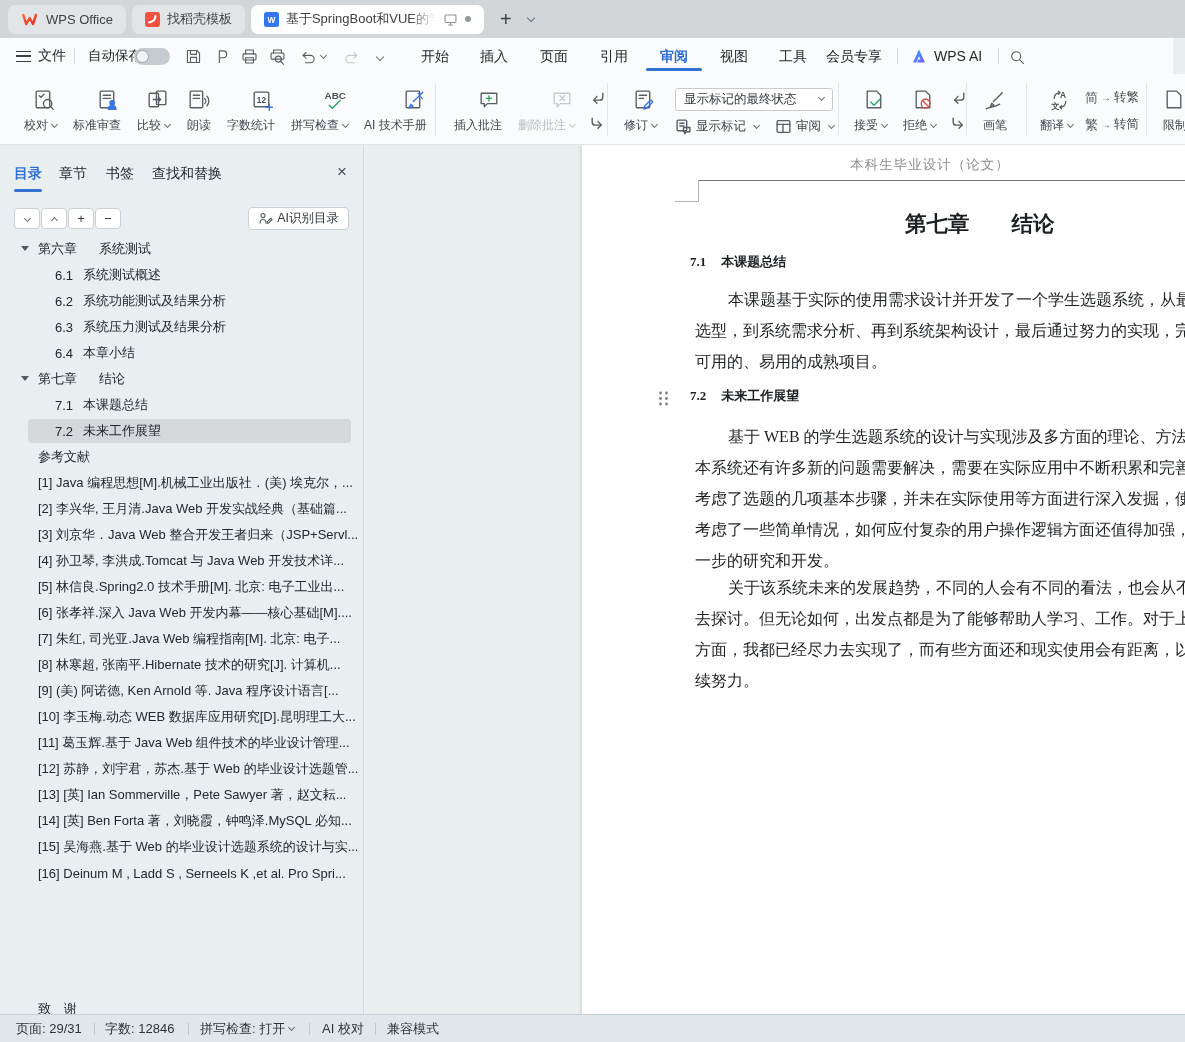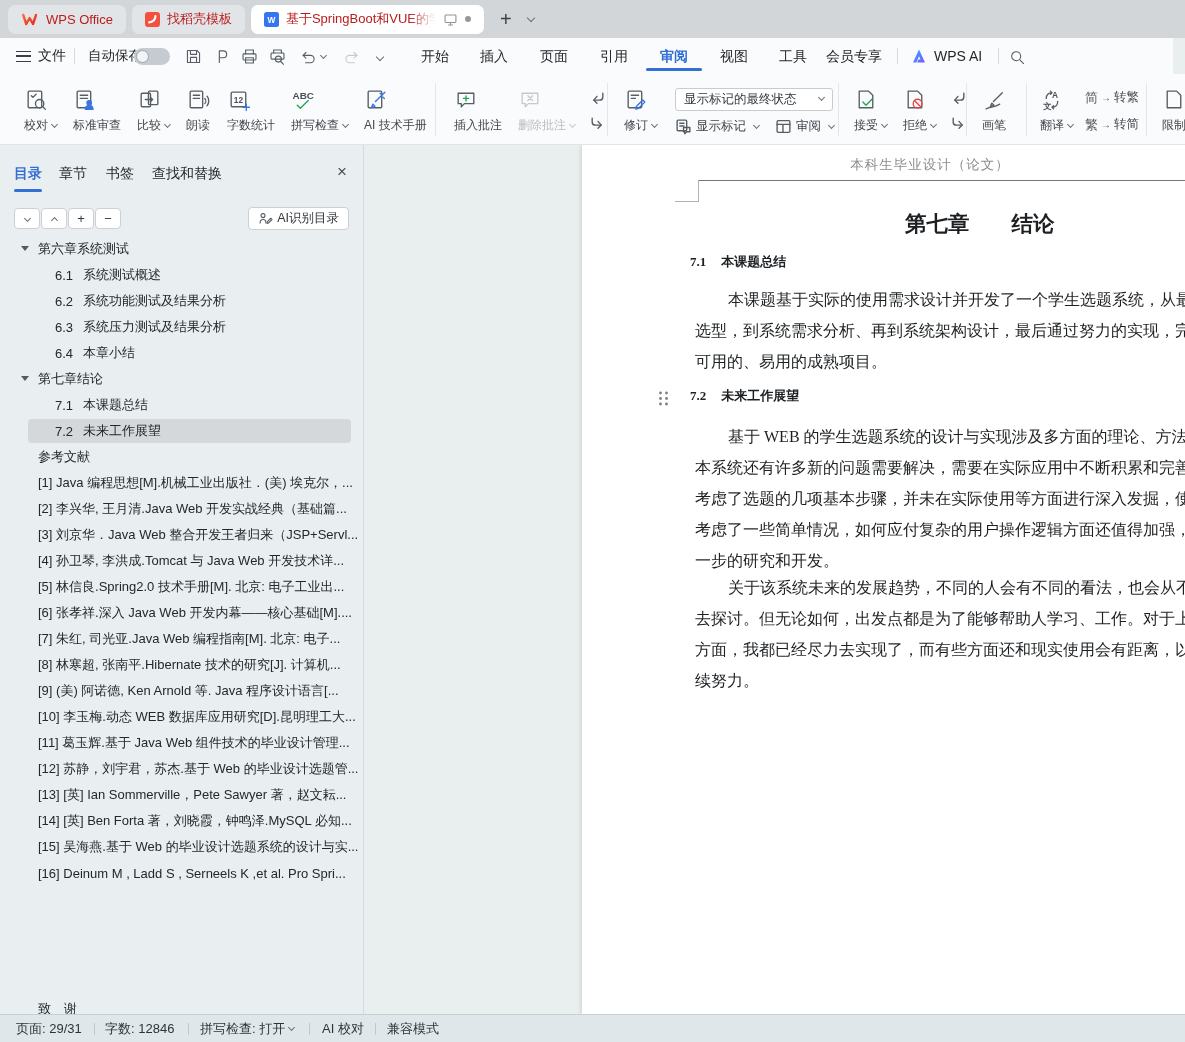--- a/index.html
+++ b/index.html
@@ -4,21 +4,21 @@
 <style>
   *{margin:0;padding:0;box-sizing:border-box}
   html,body{background:#fff}
   .app{position:relative;width:1185px;height:1042px;overflow:hidden;background:#e9eeef;
        font-family:"Liberation Sans","DejaVu Sans",sans-serif;color:#24282c;cursor:default}
 
   
   .tabbar{position:absolute;top:0;left:0;right:0;height:38px;background:#d2d6d9;
           display:flex;align-items:center;padding:0 8px;gap:6px}
   .tab{height:29px;border-radius:7px;background:#e2e5e8;display:flex;align-items:center;
-       gap:7px;padding:0 13px;font-size:13px;color:#b91c1c;white-space:nowrap}
+       gap:7px;padding:0 13px;font-size:13px;color:#404040;white-space:nowrap}
   .tab.active{background:#fff}
   .doc-title{max-width:150px;overflow:hidden;-webkit-mask-image:linear-gradient(90deg,#000 82%,transparent);
              mask-image:linear-gradient(90deg,#000 82%,transparent)}
   .dot{width:6px;height:6px;border-radius:50%;background:#93989e}
   .tb-plus{font-size:20px;color:#3c4043;margin-left:10px;line-height:1}
   .chev{display:inline-block;width:5px;height:5px;border-right:1.3px solid #6b7177;
         border-bottom:1.3px solid #6b7177;transform:rotate(45deg);margin:-2px 0 0 4px}
   .chev.big{width:6px;height:6px;margin-left:10px}
 
   
@@ -31,21 +31,21 @@
   .knob{position:absolute;left:1.5px;top:1.5px;width:13px;height:13px;border-radius:50%;background:#f2f3f4;border:1px solid #9da3a9}
   .qat{position:absolute;top:7px;width:23px;height:23px;display:flex;align-items:center;justify-content:center;border-radius:3px}
   .nav{position:absolute;top:0;height:36px;line-height:36px;font-size:14px;text-align:center}
   .nav.active{color:#3370d4;font-weight:bold}
   .nav.active::after{content:"";position:absolute;left:1px;right:1px;bottom:3px;height:3px;border-radius:2px;background:#3370d4}
 
   
   .ribbon{position:absolute;top:74px;left:0;right:0;height:71px;background:#fafbfc;border-bottom:1px solid #e2e5e7}
   .rgroup{position:absolute;top:6px;height:62px;display:flex;align-items:center}
   .rsep{position:absolute;top:9px;width:1px;height:53px;background:#e4e6e9}
-  .rbtn{display:flex;flex-direction:column;align-items:flex-start;justify-content:center;gap:4px;
+  .rbtn{display:flex;flex-direction:column;align-items:flex-end;justify-content:center;gap:4px;
         padding:0 8px;font-size:12px;color:#41464c;height:62px;border-radius:4px;white-space:nowrap}
   .rlabel{display:flex;align-items:center}
   .rsmall{display:flex;align-items:center;gap:4px;font-size:12.5px;color:#41464c;white-space:nowrap}
   .rselect{width:158px;height:23px;border:1px solid #c8ccd1;border-radius:3px;background:#fff;
            display:flex;align-items:center;justify-content:space-between;padding:0 8px;font-size:12.5px;color:#32373d;white-space:nowrap}
   .rcol{display:flex;flex-direction:column;justify-content:center;gap:7px;margin-left:10px}
   .navcol{display:flex;flex-direction:column;gap:8px;margin-left:6px}
   .dis{color:#b9bdc2!important}
   .dis svg *{stroke:#c5c9cd!important}
   .dis .chev{border-color:#c5c9cd}
@@ -71,21 +71,21 @@
   .btn-sm{position:absolute;top:63px;width:26px;height:21px;background:#fff;border:1px solid #ccd0d4;border-radius:4px;
           display:flex;align-items:center;justify-content:center;font-size:13px;color:#32373d}
   .btn-sm .chev{margin:0}
   .btn-sm .chev.up{transform:rotate(-135deg);margin-top:3px}
   .ai-btn{position:absolute;top:62px;right:14px;height:23px;background:#fff;border:1px solid #ccd0d4;border-radius:4px;
           display:flex;align-items:center;gap:4px;padding:0 9px;font-size:12.5px;color:#32373d}
   .toclist{position:absolute;top:91px;left:0;width:364px;font-size:13px;color:#24282c}
   .trow{position:relative;height:26px;display:flex;align-items:center;white-space:nowrap;overflow:hidden;padding-left:38px}
   .trow.lv2{padding-left:55px}
   .arr{position:absolute;left:21px;top:10px;width:0;height:0;border-left:4px solid transparent;border-right:4px solid transparent;border-top:5px solid #555a60}
-  .tn1{}
+  .tn1{margin-right:22px}
   .tn2{margin-right:10px}
   .trow.selected::before{content:"";position:absolute;left:28px;right:13px;top:1px;bottom:1px;background:#d5d8db;border-radius:4px}
   .trow span{position:relative}
   .ack{position:absolute;top:855px;left:38px;font-size:13px;color:#24282c}
 
   
   .docarea{position:absolute;top:145px;left:365px;right:0;bottom:28px;background:#e9eeef;overflow:hidden}
   .page{position:absolute;left:217px;top:0;width:920px;height:100%;background:#fff;
         box-shadow:0 0 5px rgba(0,0,0,.18);font-family:"Liberation Serif","DejaVu Serif",serif;color:#1d2023}
   .ph{position:absolute;top:11px;left:0;width:696px;text-align:center;font-size:13.5px;color:#8a8d91;letter-spacing:1px}

